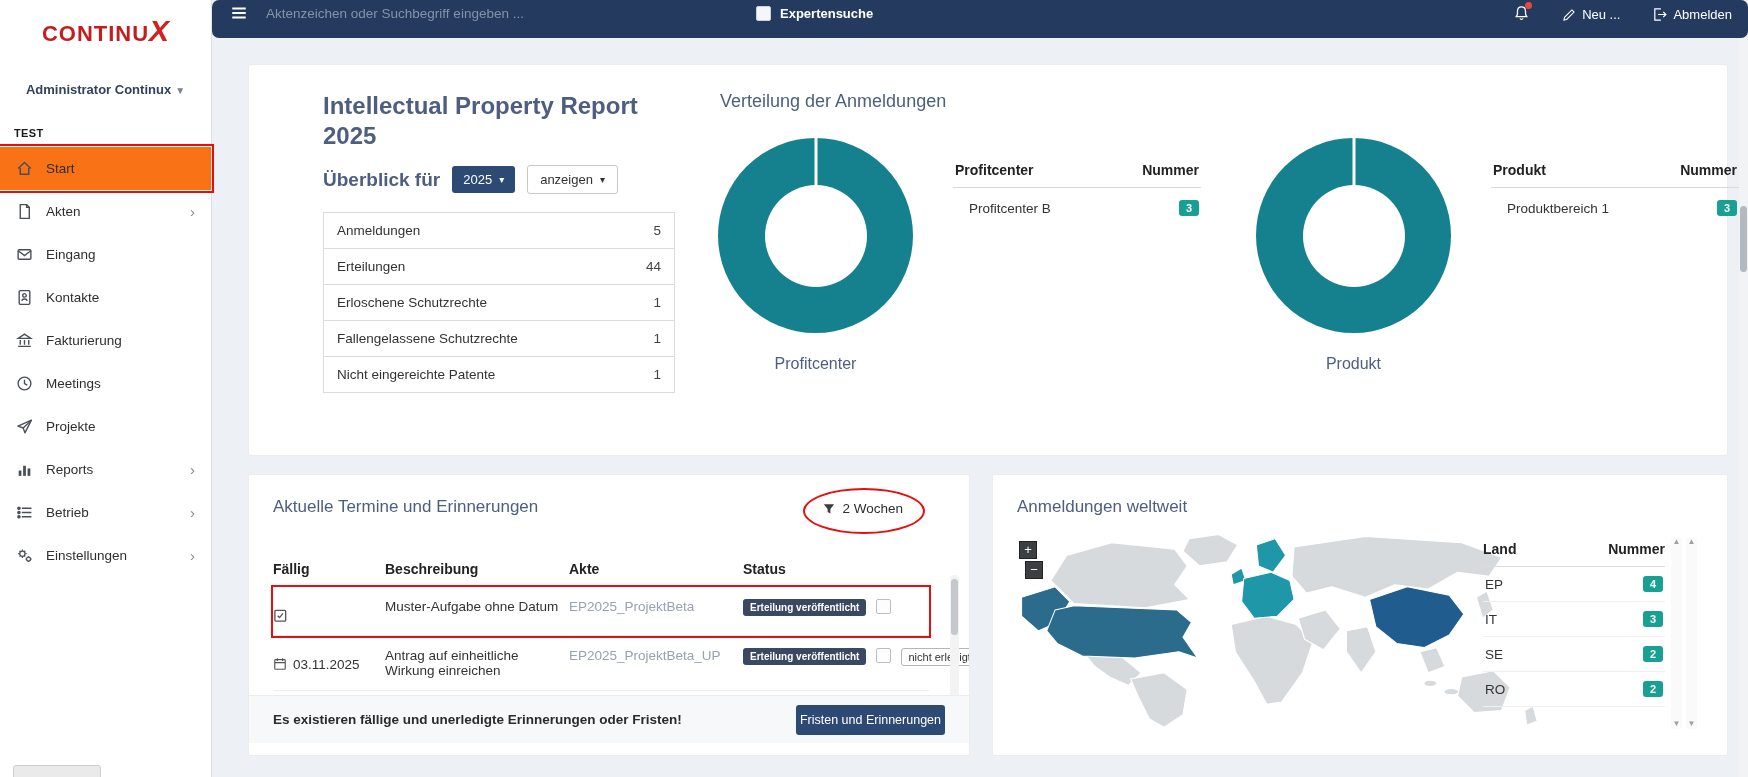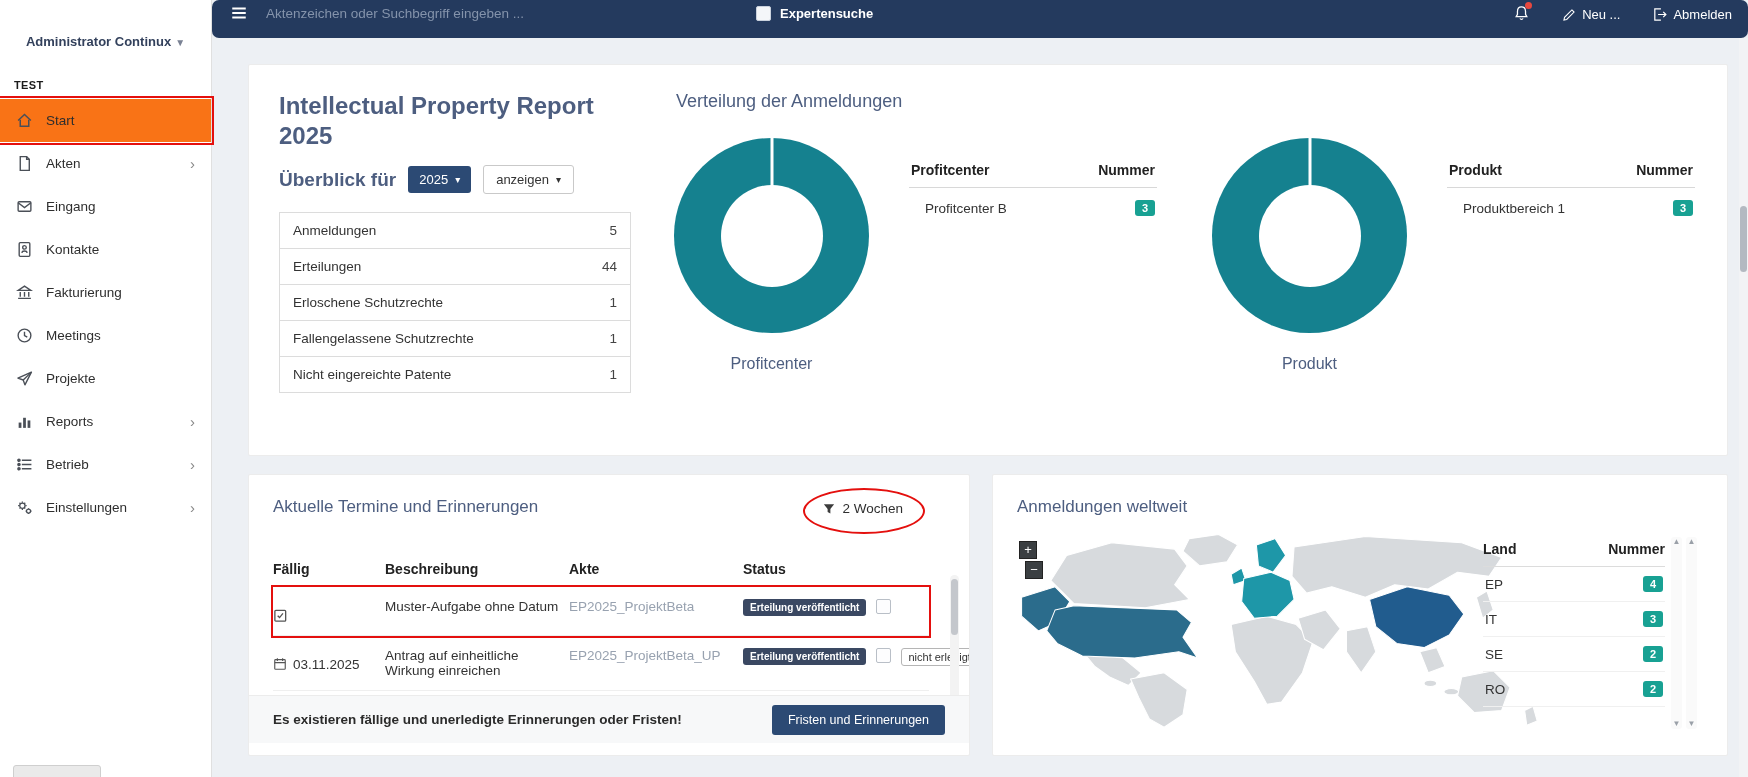--- a/index.html
+++ b/index.html
@@ -32,21 +32,21 @@
   .bell-wrap { position:relative; cursor:pointer; display:inline-flex; }
   .bell-dot { position:absolute; right:-2px; top:-3px; width:7px; height:7px; background:#e8483f; border-radius:50%; }
   .tb-link { display:flex; align-items:center; gap:6px; color:#fff; font-size:13px; cursor:pointer; }
 
   
   .main { position:absolute; left:212px; top:38px; right:10px; bottom:0; padding:26px 10px 0 36px; }
   .card { background:#fff; border:1px solid #ececec; border-radius:2px; }
 
   
   .top-card { height:392px; display:flex; padding:26px 26px 0 30px; }
-  .left-col { width:355px; flex:none; }
+  .left-col { width:355px; flex:none;margin-left:44px; }
   .page-title { color:#4d5e80; font-size:24px; font-weight:600; line-height:1.25; }
   .overview-row { margin-top:14px; display:flex; align-items:center; gap:12px; }
   .overview-label { color:#4d5e80; font-size:19px; font-weight:600; }
   .btn-navy { background:#2c4a74; color:#fff; border:none; border-radius:3px; font-size:13px; padding:6px 11px; cursor:pointer; display:inline-flex; align-items:center; gap:7px; font-family:inherit; }
   .btn-white { background:#fff; color:#333; border:1px solid #c9c9c9; border-radius:3px; font-size:13px; padding:6px 12px; cursor:pointer; display:inline-flex; align-items:center; gap:7px; font-family:inherit; }
   .caret-down::after { content:"▾"; font-size:10px; }
   .report-table { margin-top:18px; width:352px; border:1px solid #dcdcdc; border-bottom:none; }
   .report-row { display:flex; justify-content:space-between; align-items:center; padding:10px 13px; border-bottom:1px solid #dcdcdc; font-size:13.5px; color:#333; background:#fff; cursor:default; }
   .report-row .val { color:#444; }
 
@@ -80,21 +80,21 @@
   .due-cell { display:flex; align-items:flex-start; gap:6px; padding-top:1px;margin-top:8px; }
   .akte-link { color:#98a2b0; cursor:pointer; text-decoration:none; }
   .status-cell { display:flex; align-items:flex-start; gap:10px; }
   .badge-navy { background:#3a4862; color:#fff; font-size:10px; font-weight:bold; padding:3px 7px; border-radius:3px; white-space:nowrap; cursor:default; }
   .row-cb { width:15px; height:15px; border:1px solid #b9bfc7; border-radius:2px; background:#fdfdfe; cursor:pointer; flex:none; }
   .mini-select { border:1px solid #b5b5b5; border-radius:3px; background:#fff; font-size:11px; color:#333; padding:2px 6px; display:inline-flex; align-items:center; gap:6px; cursor:pointer; white-space:nowrap; }
   .table-scrollbar { position:absolute; right:10px; top:100px; width:9px; height:128px; background:#f3f3f3; border-radius:5px; }
   .table-scrollbar .thumb { position:absolute; top:4px; left:1px; right:1px; height:56px; background:#c4c7cc; border-radius:5px; cursor:grab; }
   .appt-footer { position:absolute; left:0; right:0; bottom:12px; height:48px; background:#f7f8f9; border-top:1px solid #ececec; display:flex; align-items:center; justify-content:space-between; padding:0 24px; }
   .footer-text { font-size:13.5px; font-weight:bold; color:#2b2b2b; }
-  .btn-footer { background:#2c4a74; color:#fff; border:none; border-radius:3px; font-size:12.5px; padding:8px 16px; cursor:pointer; font-family:inherit; }
+  .btn-footer { background:#2c4a74; color:#fff; border:none; border-radius:3px; font-size:12.5px; padding:8px 4px; cursor:pointer; font-family:inherit; }
 
   .world-card { flex:1; position:relative; padding:22px 24px; overflow:hidden; }
   .map-box { position:absolute; left:16px; top:58px; width:545px; height:202px; }
   .map-zoom { position:absolute; left:26px; top:66px; z-index:3; }
   .zoom-btn { width:18px; height:18px; background:#3b3f42; color:#fff; font-size:13px; line-height:16px; text-align:center; border:1px solid #222; cursor:pointer; user-select:none; }
   .zoom-btn.minus { margin-top:2px; margin-left:6px; }
   .world-table { position:absolute; right:62px; top:66px; width:182px; }
   .wt-head { display:flex; justify-content:space-between; font-size:14px; font-weight:bold; color:#222; padding-bottom:9px; border-bottom:1px solid #dcdcdc; }
   .wt-row { display:flex; justify-content:space-between; align-items:center; padding:9px 2px; border-bottom:1px solid #f0f0f0; font-size:13.5px; color:#333; }
   .dbl-scroll { position:absolute; right:30px; top:62px; bottom:26px; display:flex; gap:4px; }
@@ -104,20 +104,23 @@
   
   .page-scroll { position:absolute; right:0; top:38px; bottom:0; width:9px; background:#f2f3f5; z-index:40; }
   .page-scroll .thumb { position:absolute; left:1px; right:1px; top:168px; height:66px; background:#b3b9c1; border-radius:4px; cursor:grab; }
 
   svg { display:block; }
 </style>
 </head>
 <body>
 
 <div class="sidebar">
+  <div class="logo">
+    <span class="logo-main">CONTINU</span><span class="logo-x">X</span>
+  </div>
   <div class="user-row">
     <span>Administrator Continux</span><span class="caret">▼</span>
   </div>
   <div class="section-label">TEST</div>
 
   <div class="nav-item active">
     <span class="icn">
         <svg viewBox="0 0 16 16" width="17" height="17">
           <g fill="none" stroke="currentColor" stroke-width="1.4">
             <path d="M2 8 8 2.4 14 8"></path>

